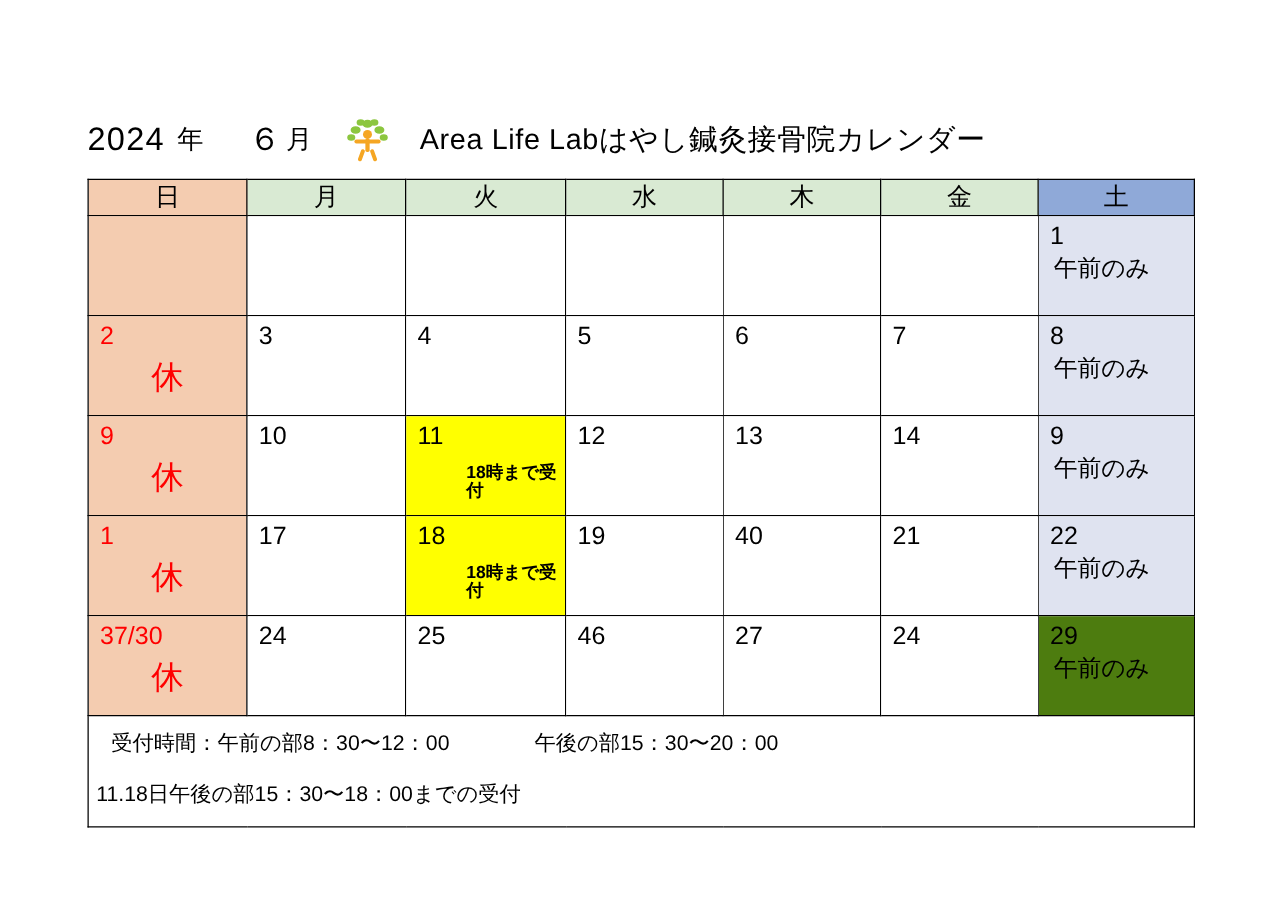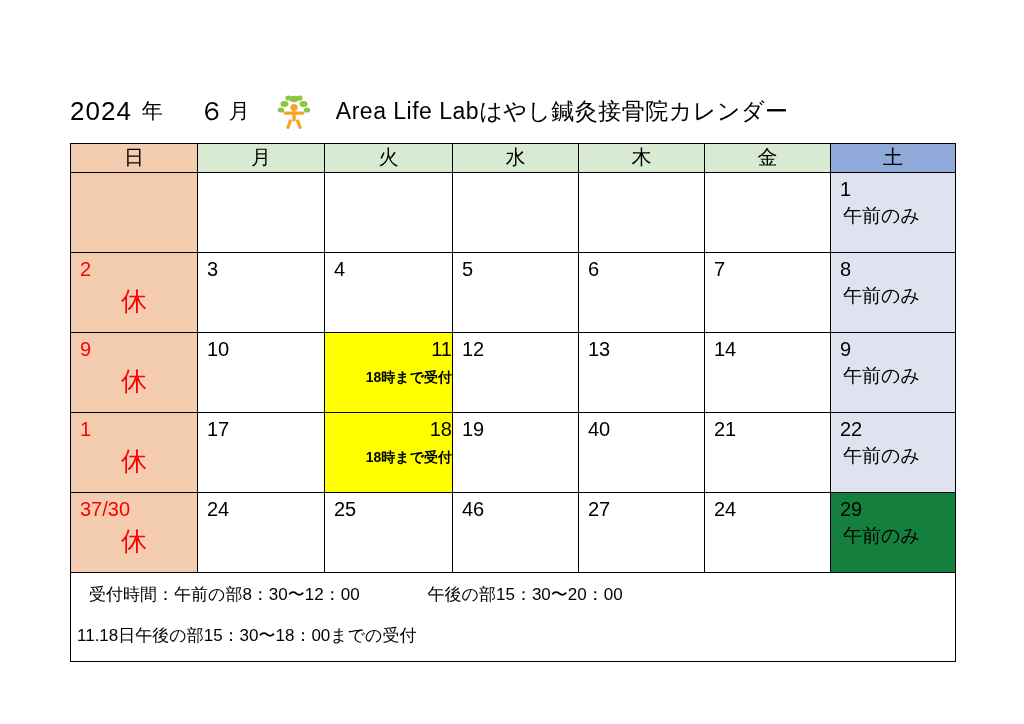--- a/index.html
+++ b/index.html
@@ -107,34 +107,35 @@
   td.day .note {
     display: block;
     font-size: 19px;
     padding: 6px 0 0 12px;
     line-height: 1.1;
   }
   td.day .note.small {
     font-size: 14px;
     font-weight: bold;
     padding: 10px 0 0 10px;
+    margin-left: 38px;
   }
   td.day .rest {
     display: block;
     text-align: center;
     font-size: 26px;
     color: #ff0000;
     padding-top: 4px;
   }
 
   
   td.sun-cell  { background: #f4ccb0; }
   td.sat-cell  { background: #dfe3f0; }
-  td.sat-gray  { background: #15803d; }
-  td.yellow    { background: #ffff00; text-align: right; }
+  td.sat-gray  { background: #4d7c0f; }
+  td.yellow    { background: #ffff00; }
   td.blank     { background: #ffffff; }
 
   td.sun-cell .num { color: #ff0000; }
 
   
   td.footer {
     height: 88px;
     background: #ffffff;
     vertical-align: top;
   }

